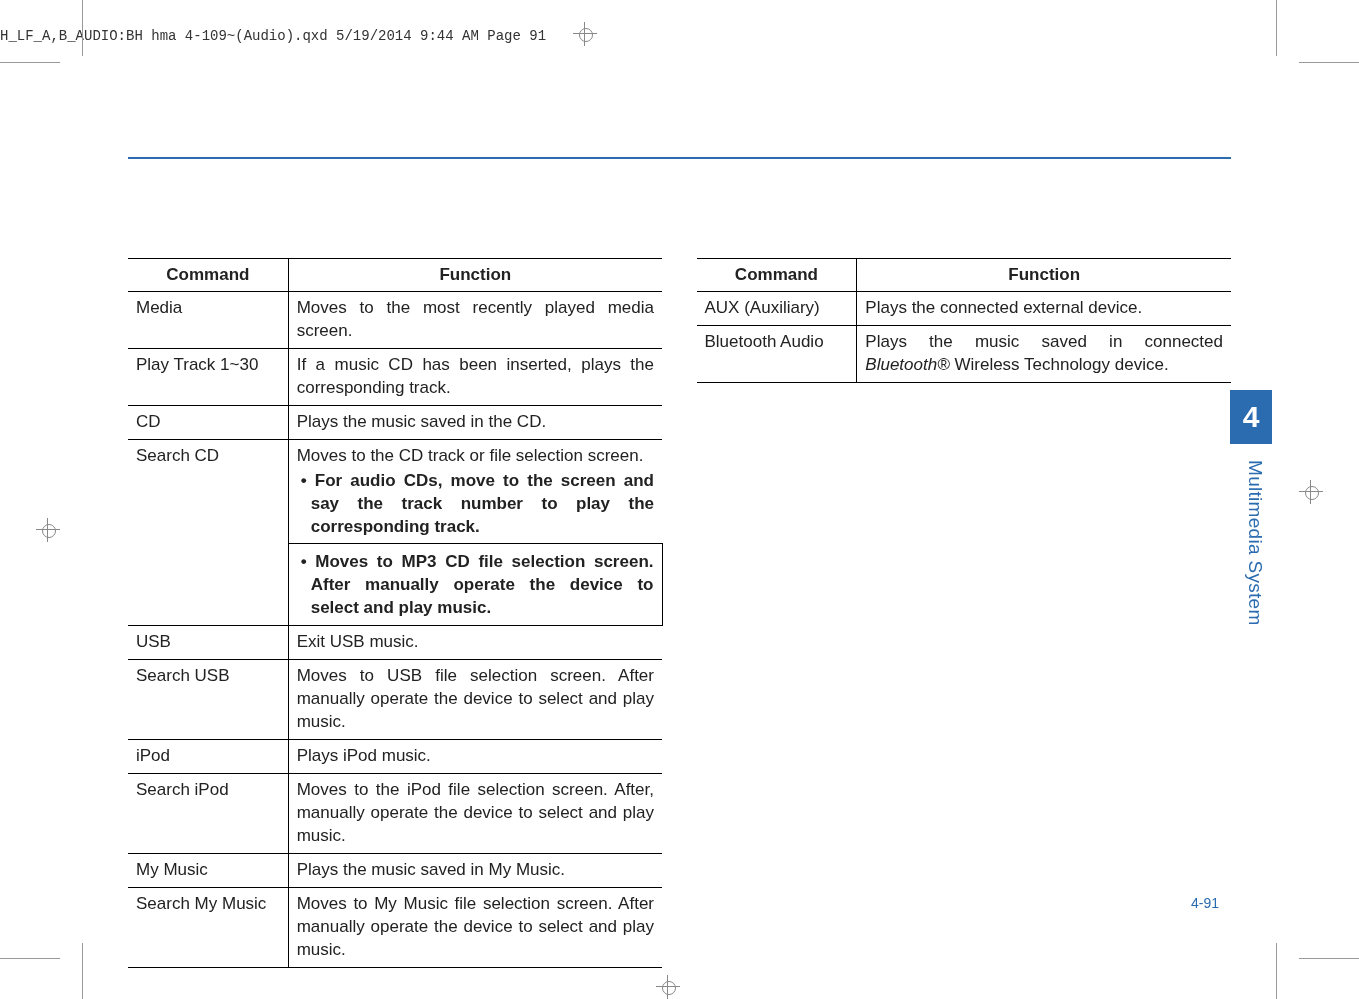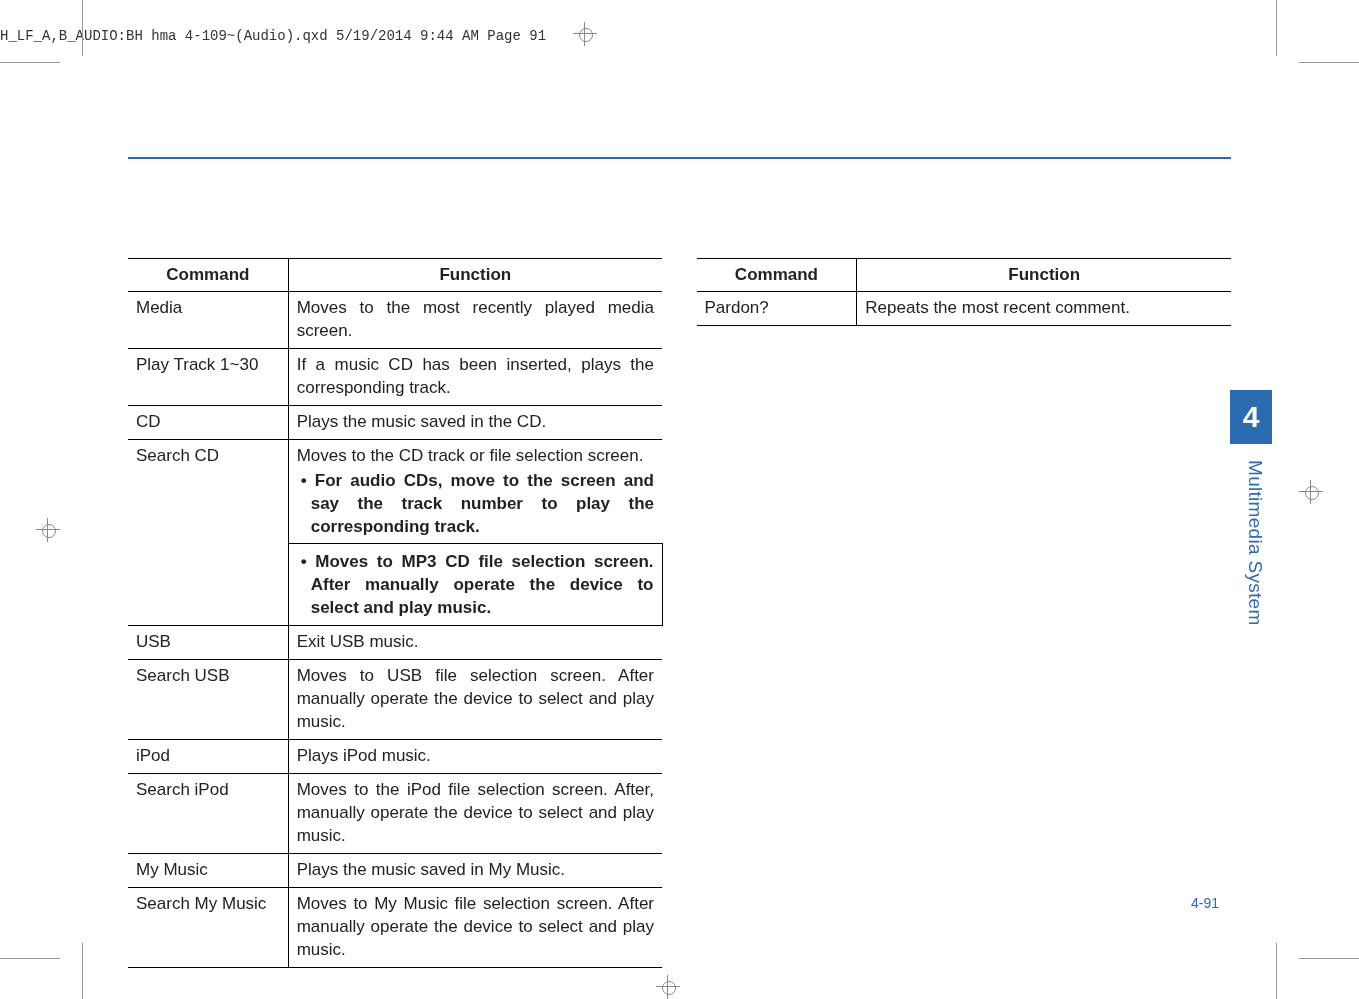--- a/index.html
+++ b/index.html
@@ -237,22 +237,28 @@
   </div>
 
   <div class="col">
     <table>
       <tbody>
           <tr>
         <th>Command</th>
         <th>Function</th>
       </tr>
       <tr>
-        <td>Pardon?</td>
-        <td class="func">Repeats the most recent comment.</td>
+        <td>AUX (Auxiliary)</td>
+        <td class="func">Plays the connected external device.</td>
+      </tr>
+      <tr>
+        <td>Bluetooth Audio</td>
+        <td class="func">
+          <span>Plays the music saved in connected </span><i>Bluetooth®</i><span> Wireless Technology device.</span>
+        </td>
       </tr>
     </tbody>
       </table>
   </div>
 </div>
 
 <div class="side-tab">4</div>
 <div class="side-label">Multimedia System</div>
 <div class="page-num">4-91</div>
 

